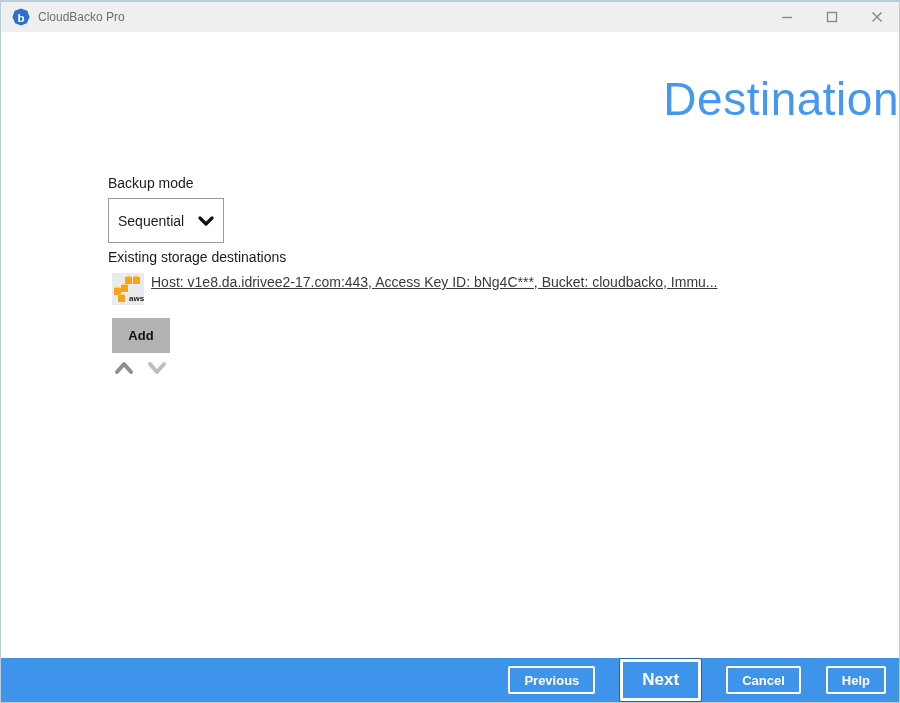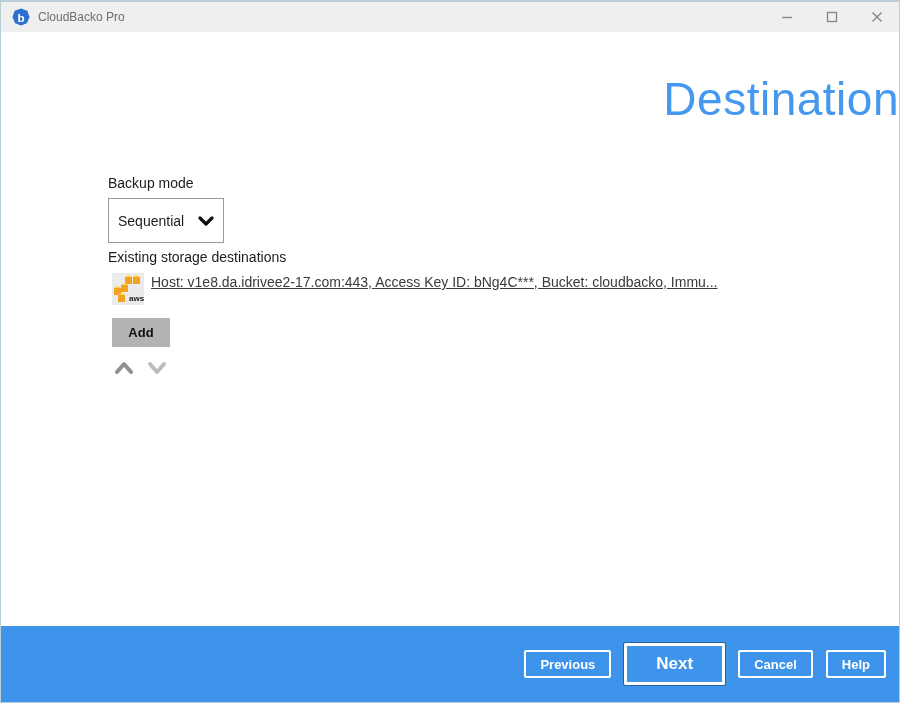--- a/index.html
+++ b/index.html
@@ -75,59 +75,59 @@
     position: absolute; left: 111px; top: 271px;
     display: flex; align-items: flex-start;
   }
   .dest-icon { width: 32px; height: 32px; flex: 0 0 auto; }
   .dest-text { margin-left: 7px; padding-top: 1px; }
   .dest-name { font-size: 14px; font-weight: bold; color: #1c1c1c; line-height: 17px; white-space: nowrap; }
   .dest-details { font-size: 14px; color: #3a3a3a; line-height: 17px; white-space: nowrap; text-decoration: underline; }
 
   .add-btn {
     position: absolute; left: 111px; top: 316px;
-    width: 58px; height: 29px;
+    width: 58px; height: 35px;
     background: #b3b3b3;
     border: none;
     font-family: inherit;
     font-size: 13px; font-weight: bold; color: #111111;
     cursor: default;
   }
 
   .reorder {
     position: absolute; left: 113px; top: 359px;
     display: flex; gap: 13px;
   }
   .reorder-btn { width: 20px; height: 14px; cursor: default; }
   .reorder-btn svg { display: block; }
 
   
   .footer {
     position: absolute; left: 0; right: 0; bottom: 0;
-    height: 76px;
+    height: 44px;
     background: #3e93ea;
     display: flex; align-items: center; justify-content: flex-end;
     padding-right: 13px;
-    gap: 13px;
+    gap: 25px;
   }
   .footer-btn {
     background: transparent;
     border: 2px solid #ffffff;
     border-radius: 2px;
     color: #ffffff;
     font-family: inherit;
     font-size: 13px;
     font-weight: bold;
     height: 28px;
     padding: 0 14px;
     cursor: default;
   }
   .footer-btn.primary {
     height: 42px;
-    padding: 0 29px;
+    padding: 0 19px;
     font-size: 17px;
     border-width: 3px;
     outline: 1px solid #25659f;
     border-radius: 1px;
   }
 </style>
 </head>
 <body>
 
 <div class="window">

